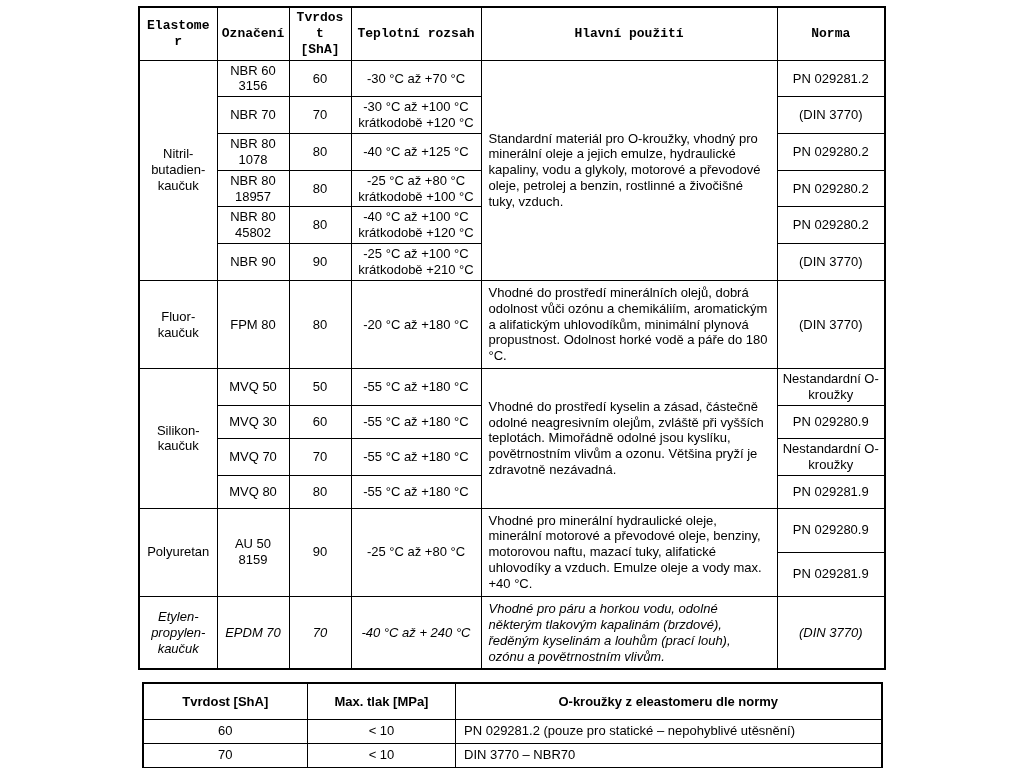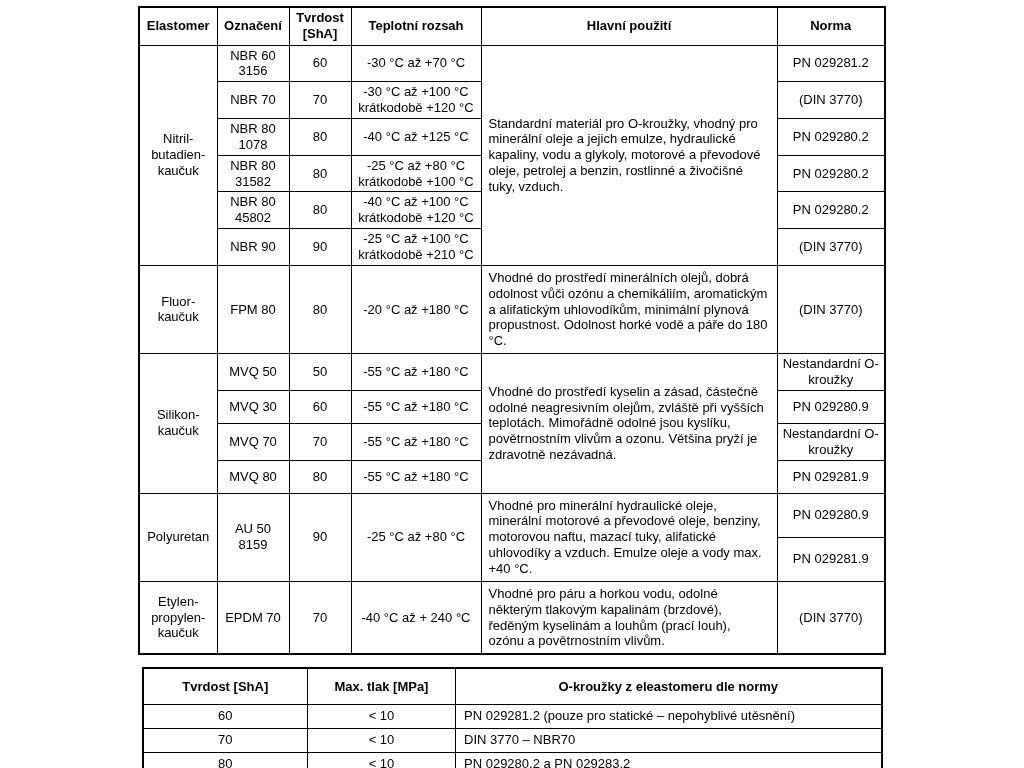--- a/index.html
+++ b/index.html
@@ -38,26 +38,26 @@
   .usage {
     text-align: left;
     padding: 4px 7px;
   }
   .t2 .norm-desc {
     text-align: left;
     padding-left: 8px;
     margin-top: 48px;
   }
   
-  .t1 tr.hdr   { height: 38px; }
+  .t1 tr.hdr   { height: 38px; font-family: Liberation Mono, monospace; }
   .t1 tr.nbr   { height: 30px; }
   .t1 tr.fluor { height: 84px; }
   .t1 tr.mvq   { height: 33px; }
   .t1 tr.poly  { height: 30px; }
-  .t1 tr.epdm  { height: 70px; }
+  .t1 tr.epdm  { height: 70px; font-style: italic; }
   .t2 tr.hdr   { height: 36px; }
   .t2 tr.row   { height: 24px; }
 </style>
 </head>
 <body>
 
 <div class="page">
 
   <table class="t1">
     <colgroup>
@@ -94,21 +94,21 @@
         <td>-30 °C až +100 °C krátkodobě +120 °C</td>
         <td>(DIN 3770)</td>
       </tr>
       <tr class="nbr">
         <td>NBR 80 1078</td>
         <td>80</td>
         <td>-40 °C až +125 °C</td>
         <td>PN 029280.2</td>
       </tr>
       <tr class="nbr">
-        <td>NBR 80 31582</td>
+        <td>NBR 80 18957</td>
         <td>80</td>
         <td>-25 °C až +80 °C krátkodobě +100 °C</td>
         <td>PN 029280.2</td>
       </tr>
       <tr class="nbr">
         <td>NBR 80 45802</td>
         <td>80</td>
         <td>-40 °C až +100 °C krátkodobě +120 °C</td>
         <td>PN 029280.2</td>
       </tr>

